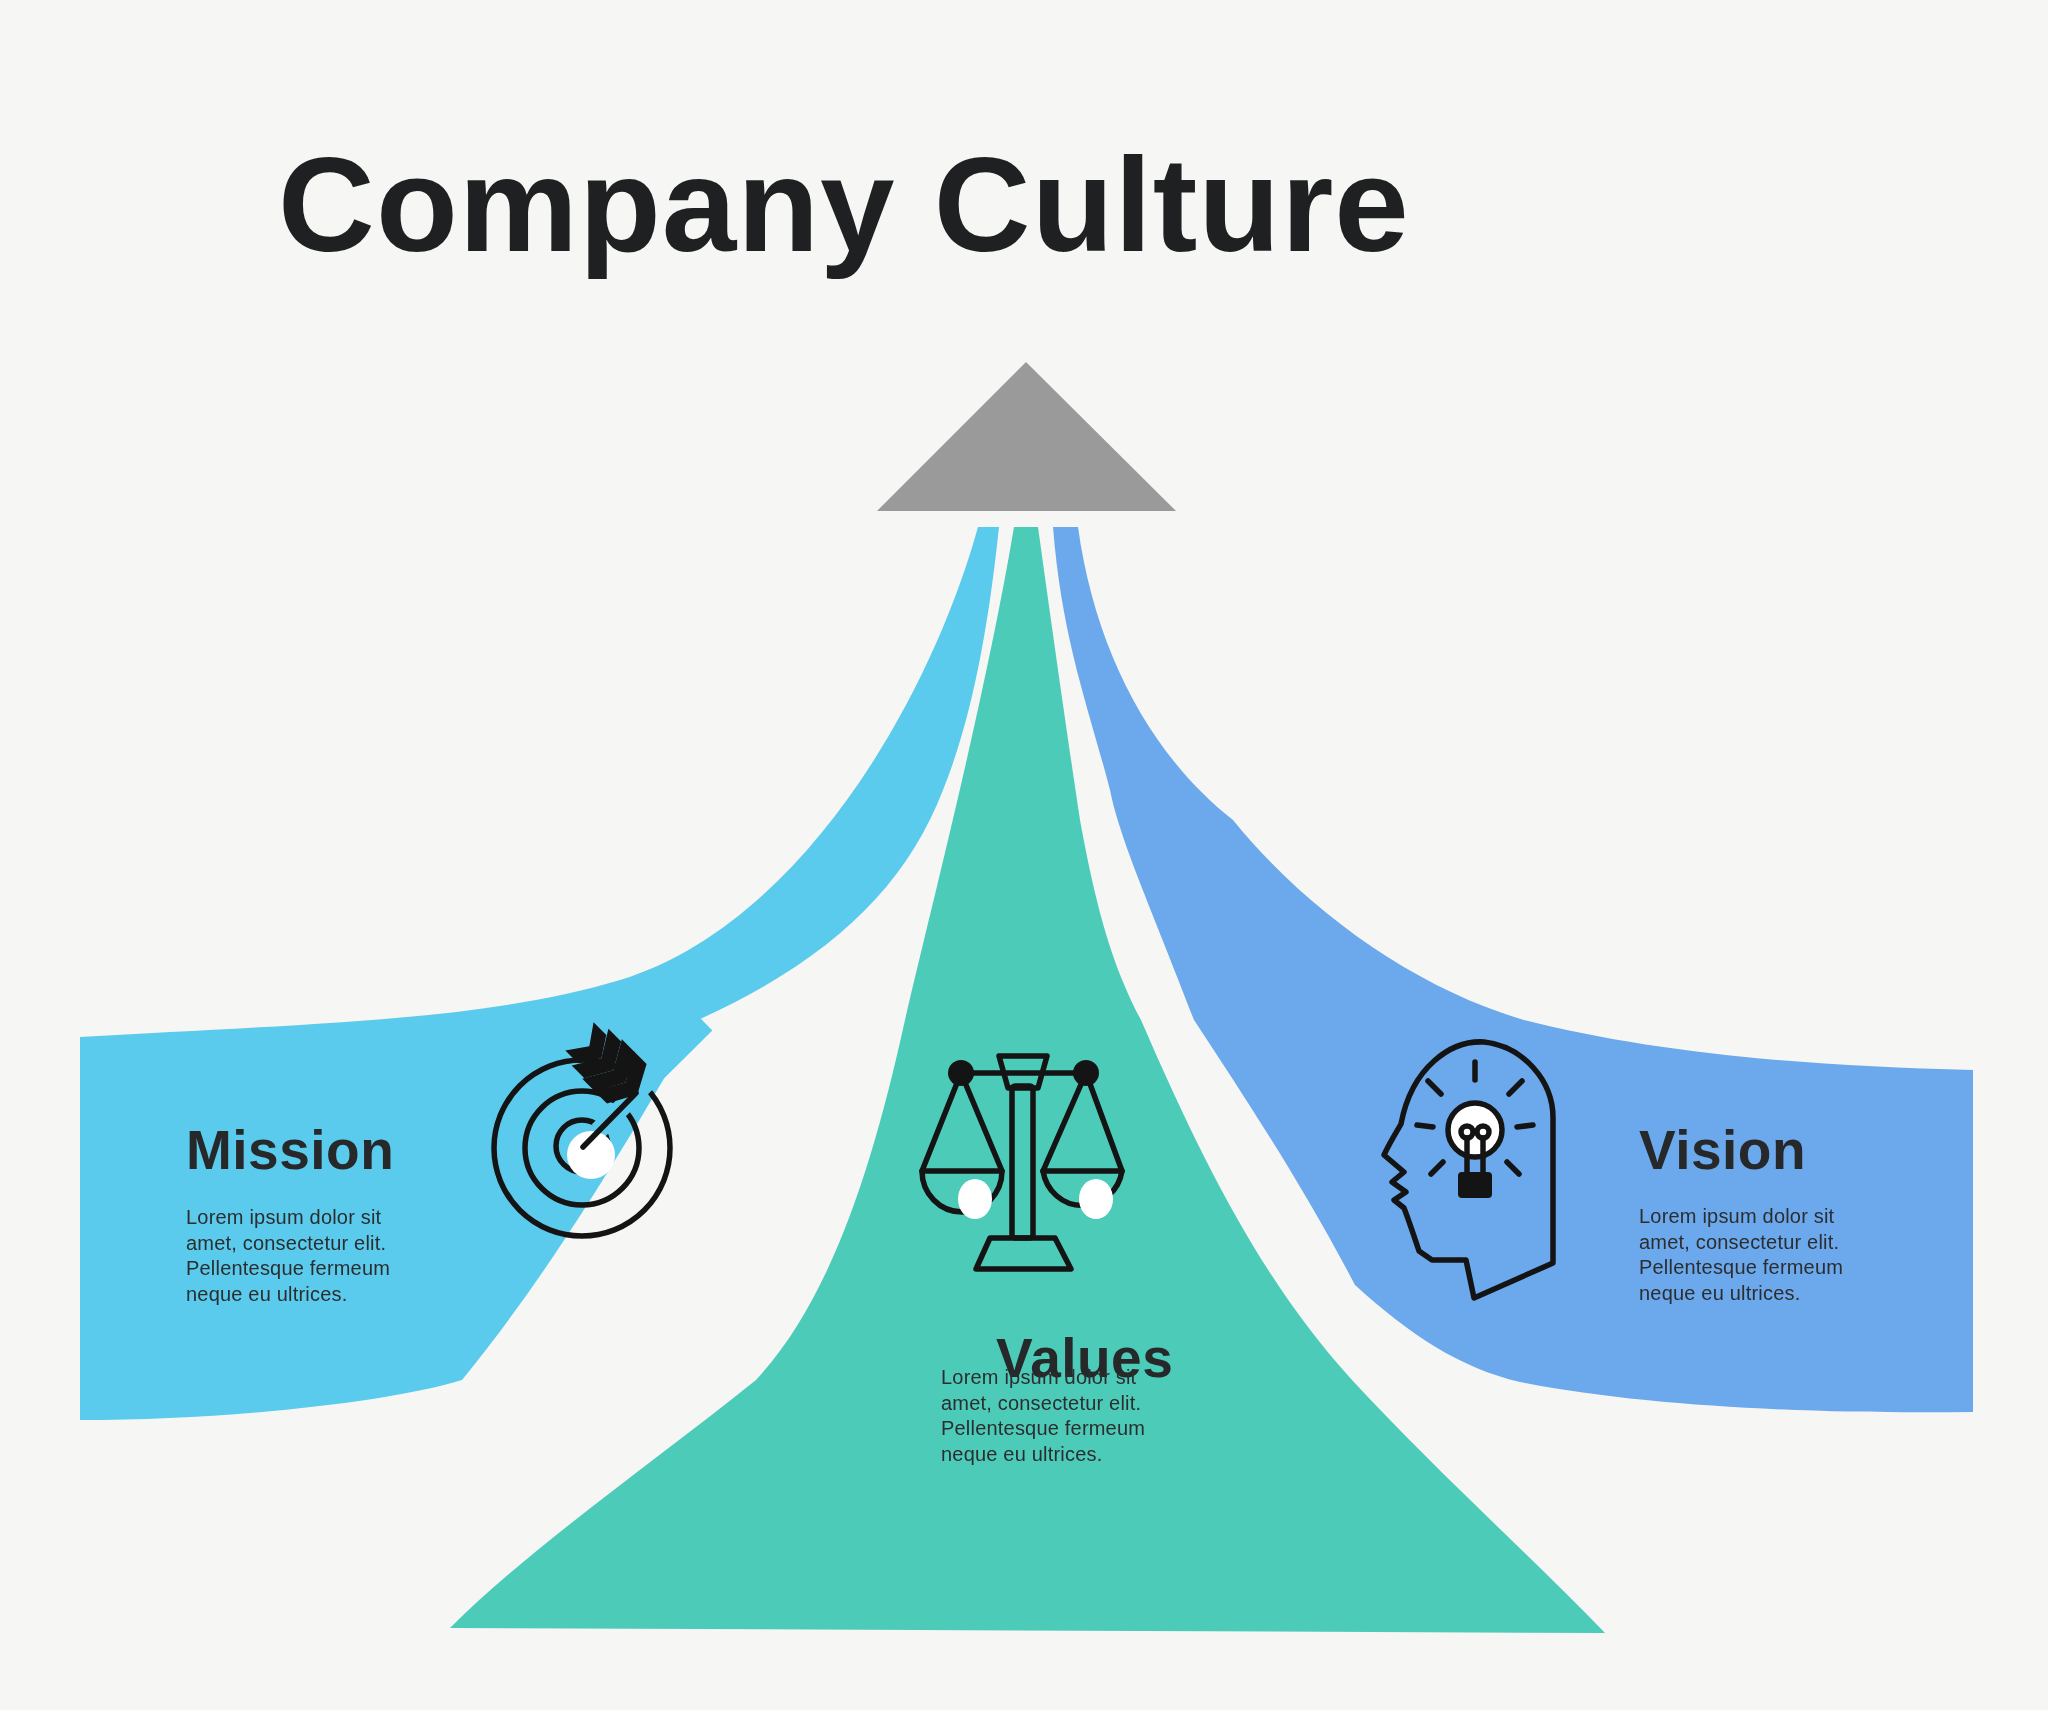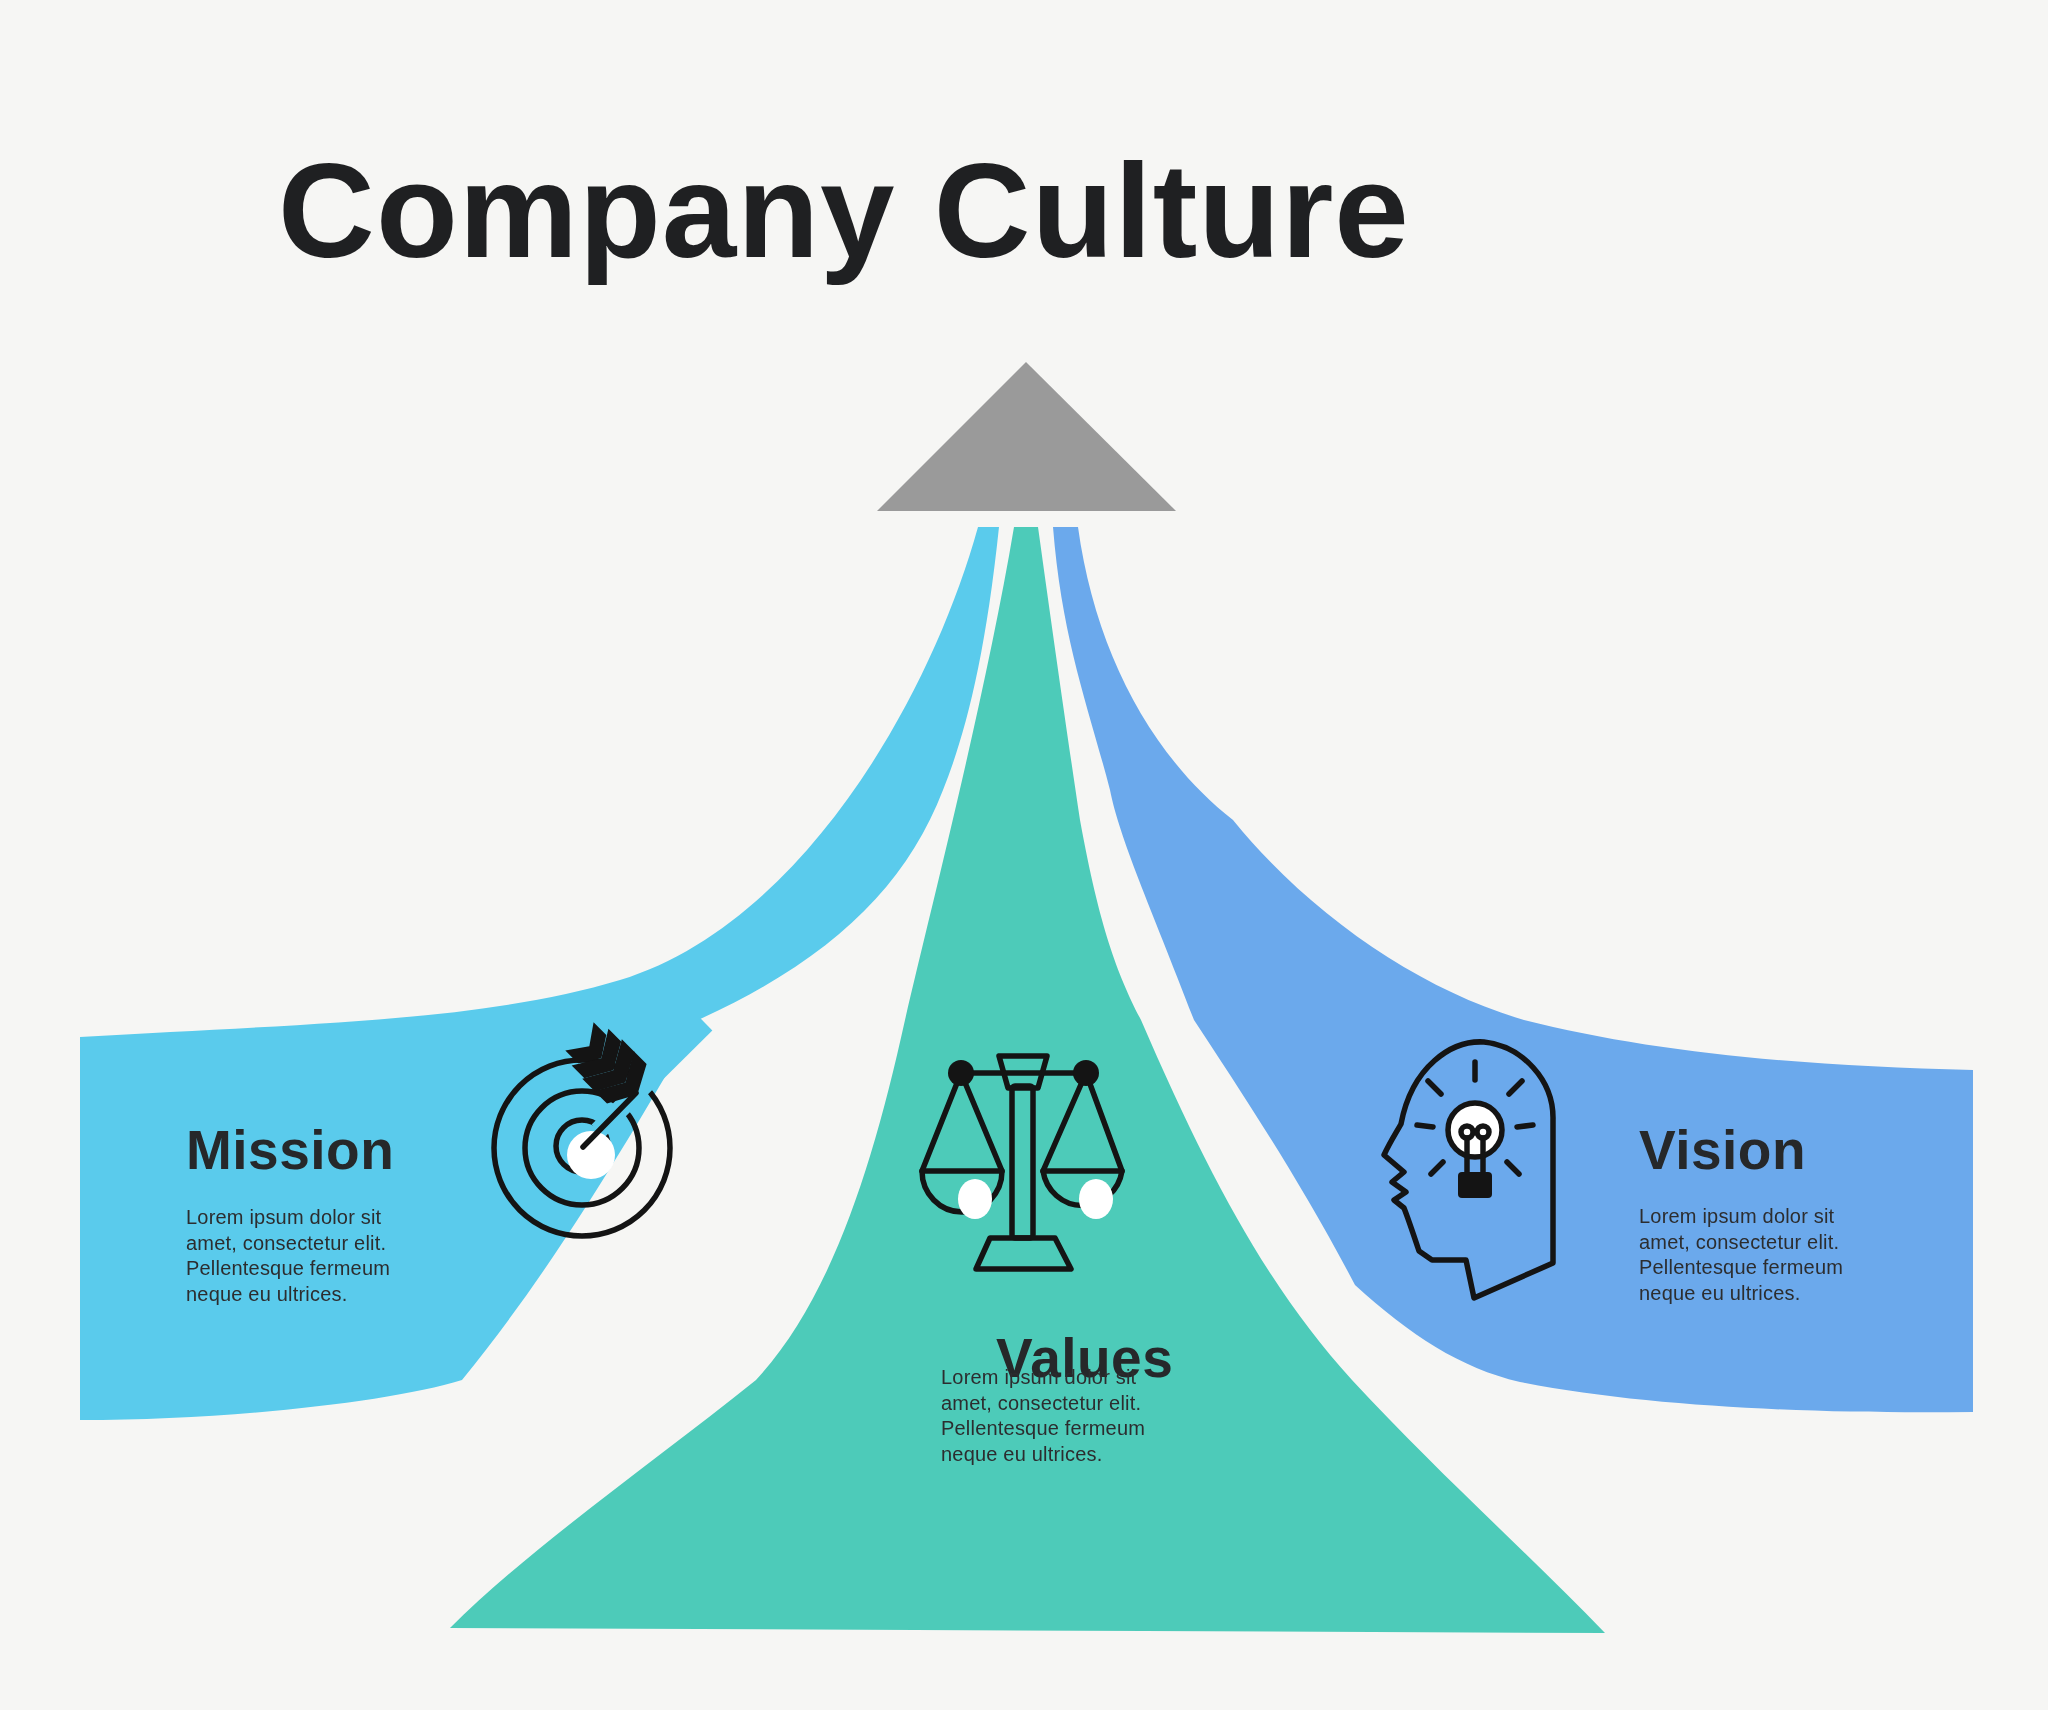--- a/index.html
+++ b/index.html
@@ -6,21 +6,21 @@
   .canvas{
     position:relative;
     width:2048px;height:1710px;
     overflow:hidden;
     font-family:"Liberation Sans", sans-serif;
     background:#f6f6f4;
   }
   .canvas svg{position:absolute;left:0;top:0;}
   .txt{position:absolute;color:#232527;}
   .main-title{
-    left:0;top:134px;width:1688px;
+    left:0;top:128px;width:1688px;
     text-align:center;
     font-size:134px;font-weight:600;
     letter-spacing:1px;color:#1f2022;
   }
   .section-title{
     font-size:55px;font-weight:600;letter-spacing:0.5px;color:#26282a;
   }
   .section-body{
     font-size:20px;line-height:25.5px;letter-spacing:0.2px;
     color:#2c2d2f;white-space:pre-line;

